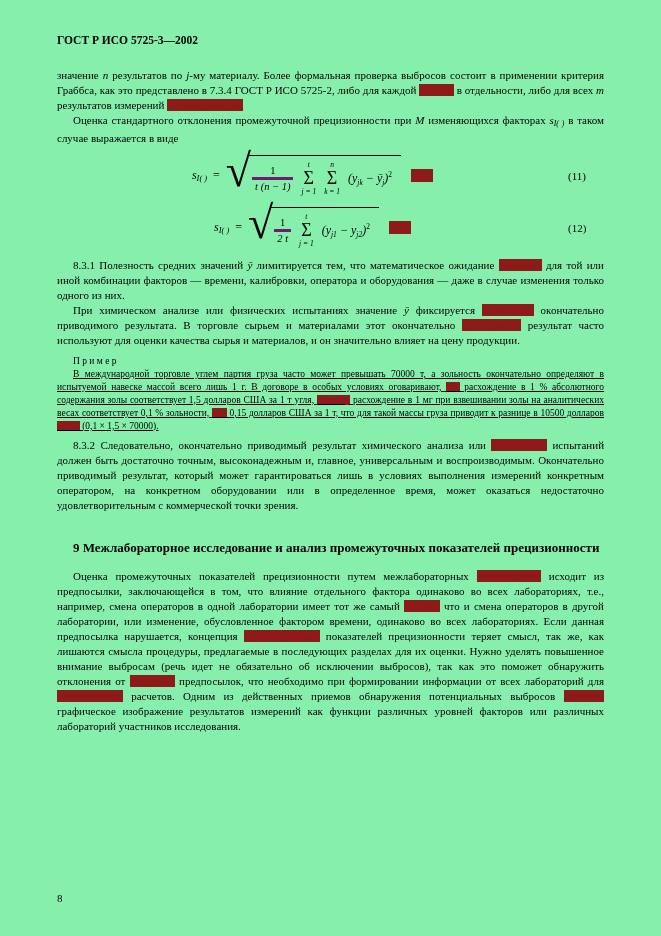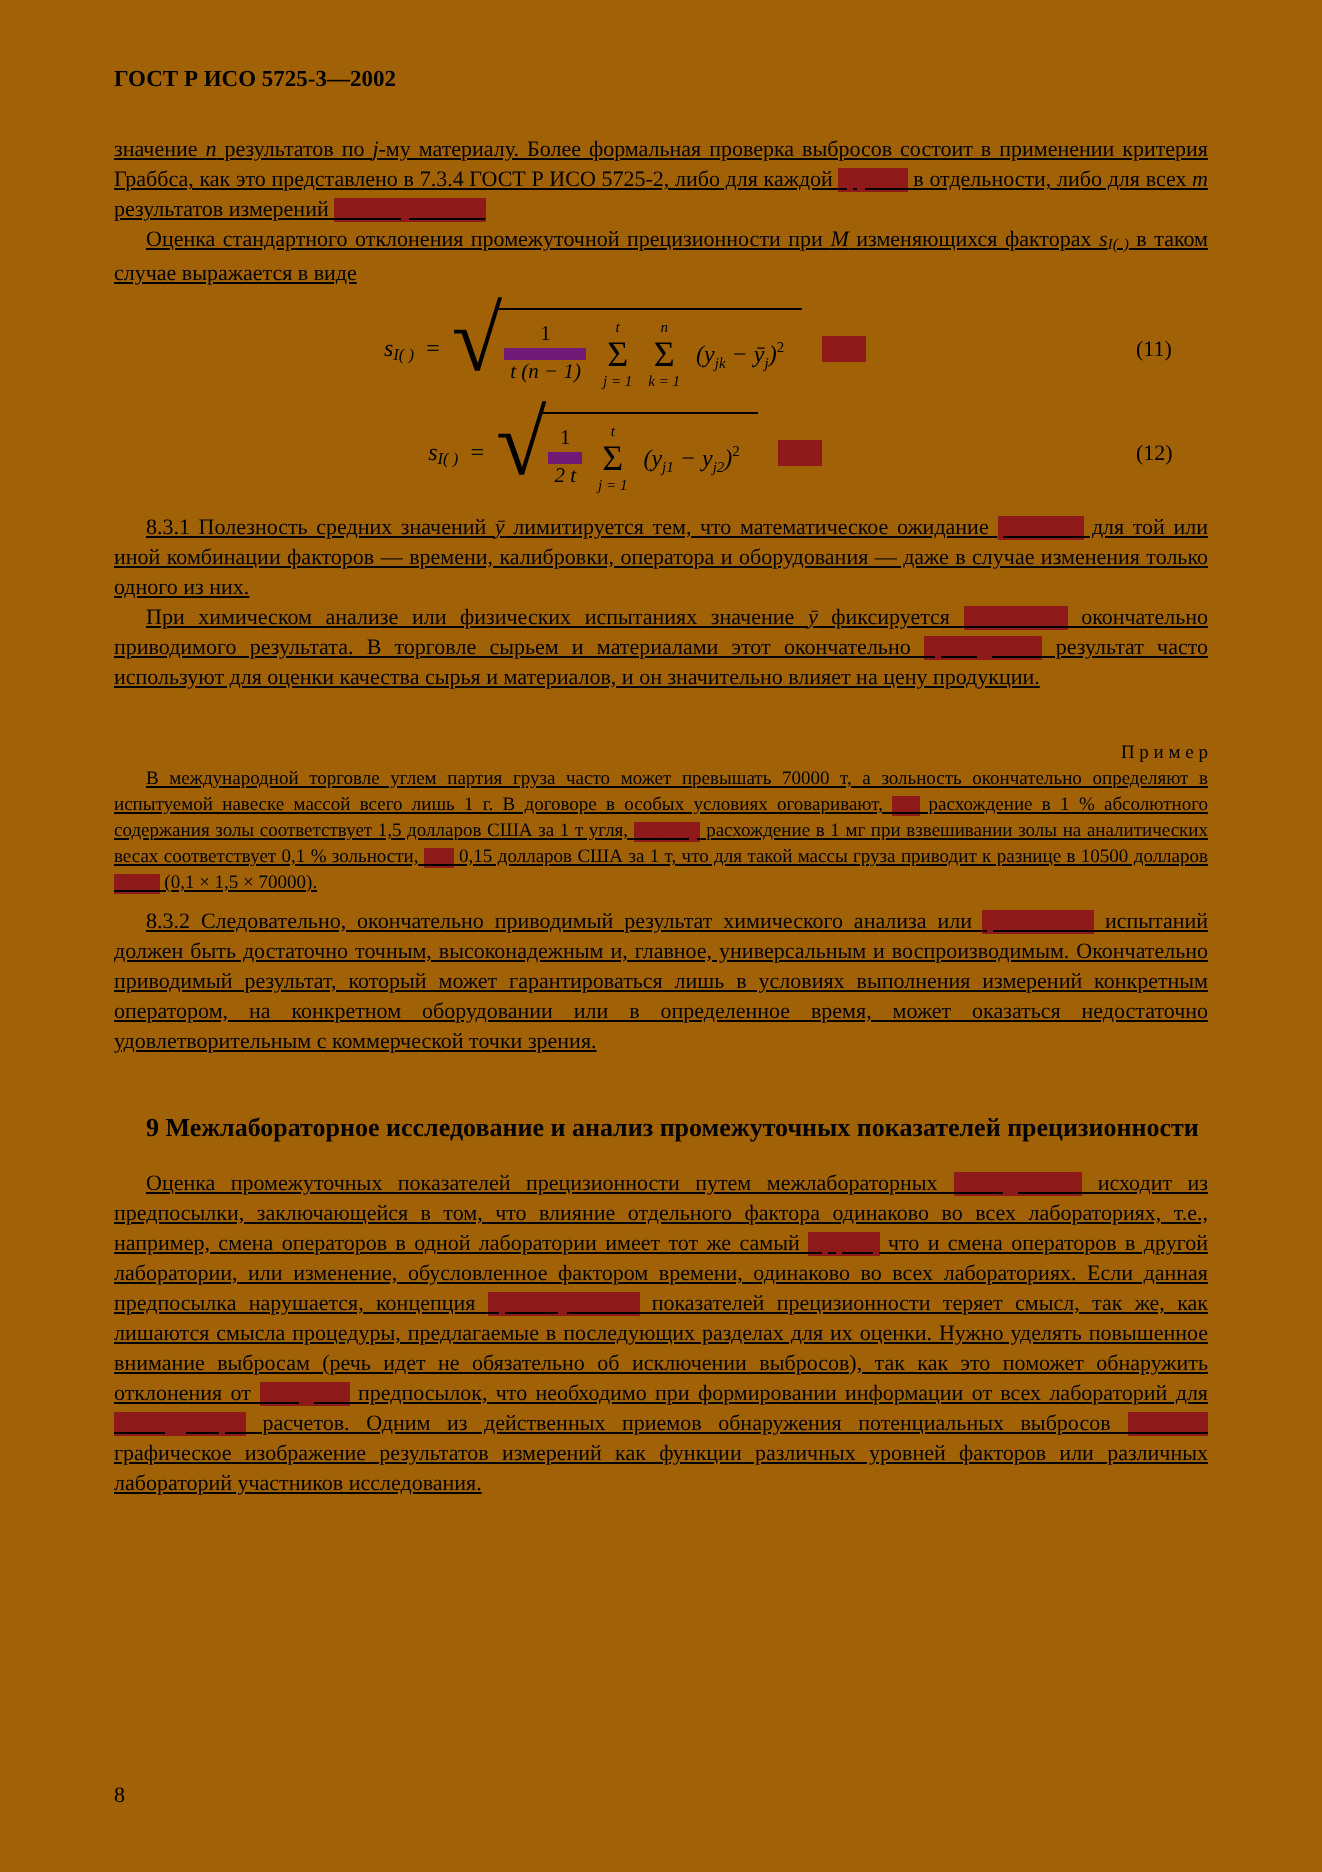--- a/index.html
+++ b/index.html
@@ -6,59 +6,58 @@
   html, body { background:#ffffff; }
   body {
     width:661px; height:936px;
     font-family:"Liberation Serif", "DejaVu Serif", serif;
     color:#000;
   }
   .page {
     position:relative;
     width:661px; height:936px;
     padding:34px 57px 0 57px;
-    background:#a16207;
+    background:#86efac;
     overflow:hidden;
   }
   .doc-header { font-size:11.5px; font-weight:bold; margin-bottom:22px; }
 
   p.body {
     font-size:11px; line-height:15px;
     text-align:justify;
     text-indent:16px;
-    text-decoration:underline;
   }
   p.cont { text-indent:0; }
 
   .it { font-style:italic; }
   .sub { font-size:0.7em; vertical-align:-0.22em; }
   .hl { background:#8e1a1a; color:#8e1a1a; }
 
   h3.sub-head { font-size:11px; font-weight:bold; text-indent:16px; margin:7px 0 4px 0; }
   h2.sect-head { font-size:13px; font-weight:bold; line-height:18px; text-indent:16px; margin:26px 0 12px 0; }
   h3.clause-head { font-size:11px; font-weight:bold; text-indent:16px; margin:0 0 6px 0; }
 
-  .ex-label { font-size:9.5px; text-indent:16px; margin-top:24px; line-height:13px;text-align:right; }
+  .ex-label { font-size:9.5px; text-indent:16px; margin-top:7px; line-height:13px; }
   .ex-text { font-size:9.5px; line-height:13px; text-align:justify; text-indent:16px; margin-bottom:5px;text-decoration:underline; }
 
   
   .eq-row { display:flex; align-items:center; margin:8px 0; }
   .eq-center { flex:1; display:flex; justify-content:center; align-items:center; font-size:12px; }
   .eq-lhs { font-style:italic; }
   .eq-eq { margin:0 6px; }
   .sqrt-wrap { display:inline-flex; align-items:flex-start; }
   .radical { font-size:46px; line-height:40px; margin-right:-3px; margin-top:-3px; font-style:normal; }
   .vinculum {
     border-top:1.4px solid #000;
     display:inline-flex; align-items:center; gap:8px;
     padding:5px 9px 2px 4px; margin-top:1px;
   }
   .frac { display:inline-flex; flex-direction:column; align-items:center; font-size:10.5px; line-height:1.25; }
   .fnum { font-style:normal; padding:0 2px; }
-  .fden { border-top:6px solid #701a75; padding:0 3px; font-style:italic; }
+  .fden { border-top:3px solid #701a75; padding:0 3px; font-style:italic; }
   .sumblk { display:inline-flex; flex-direction:column; align-items:center; line-height:1; }
   .slim { font-size:7.5px; font-style:italic; }
   .sigma { font-size:18px; font-style:normal; padding:1px 0; }
   .expr { font-style:italic; white-space:nowrap; }
   .sub2 { font-size:7.5px; vertical-align:-3px; font-style:italic;text-align:center; }
   .sup2 { font-size:7.5px; vertical-align:5px; font-style:normal; }
   .redact-box { display:inline-block; width:22px; height:13px; background:#8e1a1a; margin-left:10px; }
   .eq-num { width:36px; text-align:left; font-size:11px; }
 
   footer.page-footer { position:absolute; left:57px; bottom:32px; font-size:11px; }

